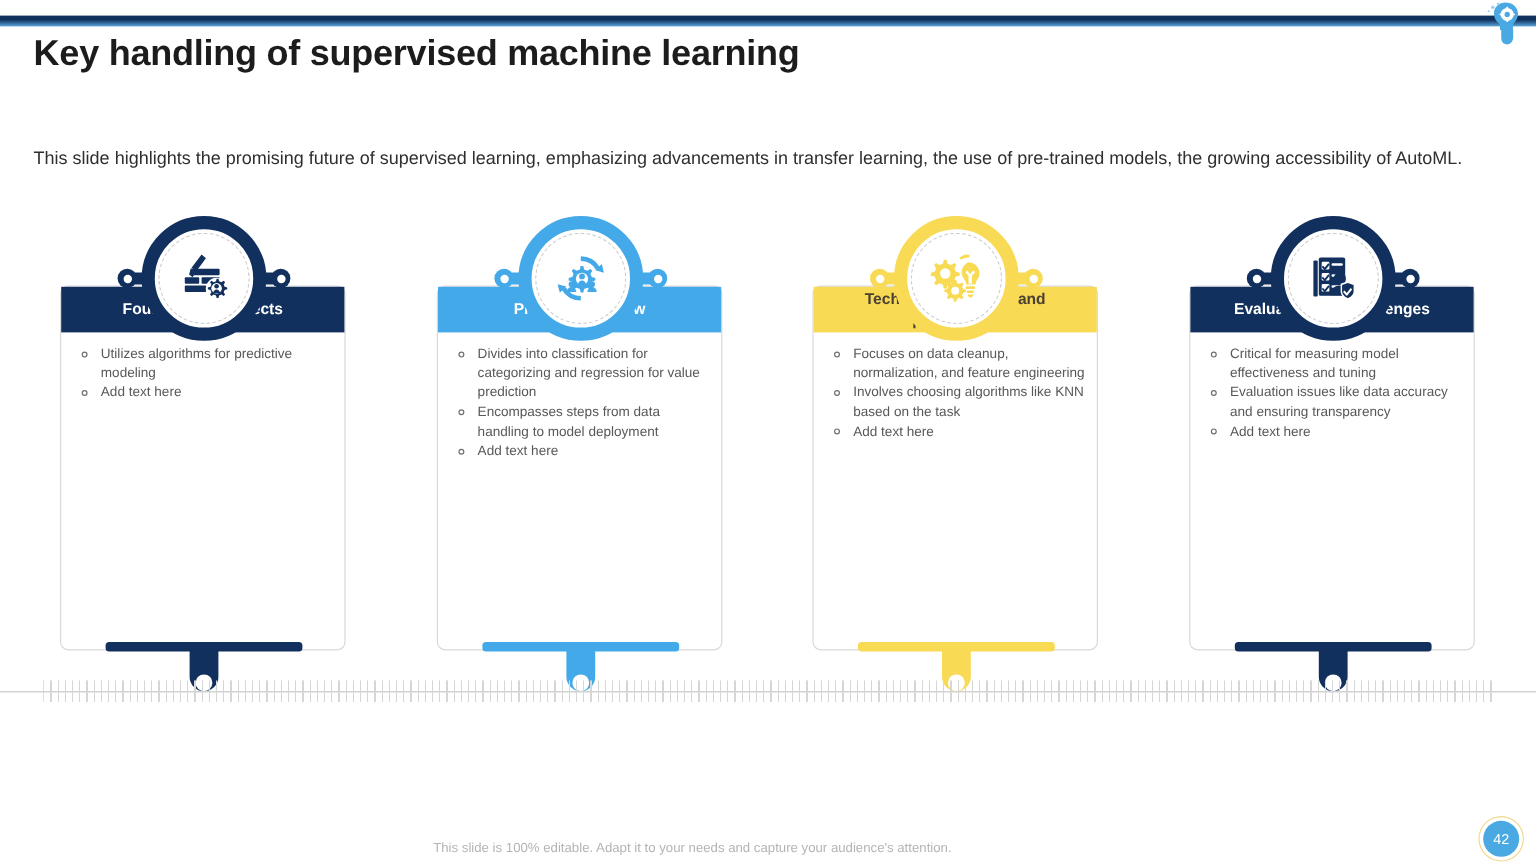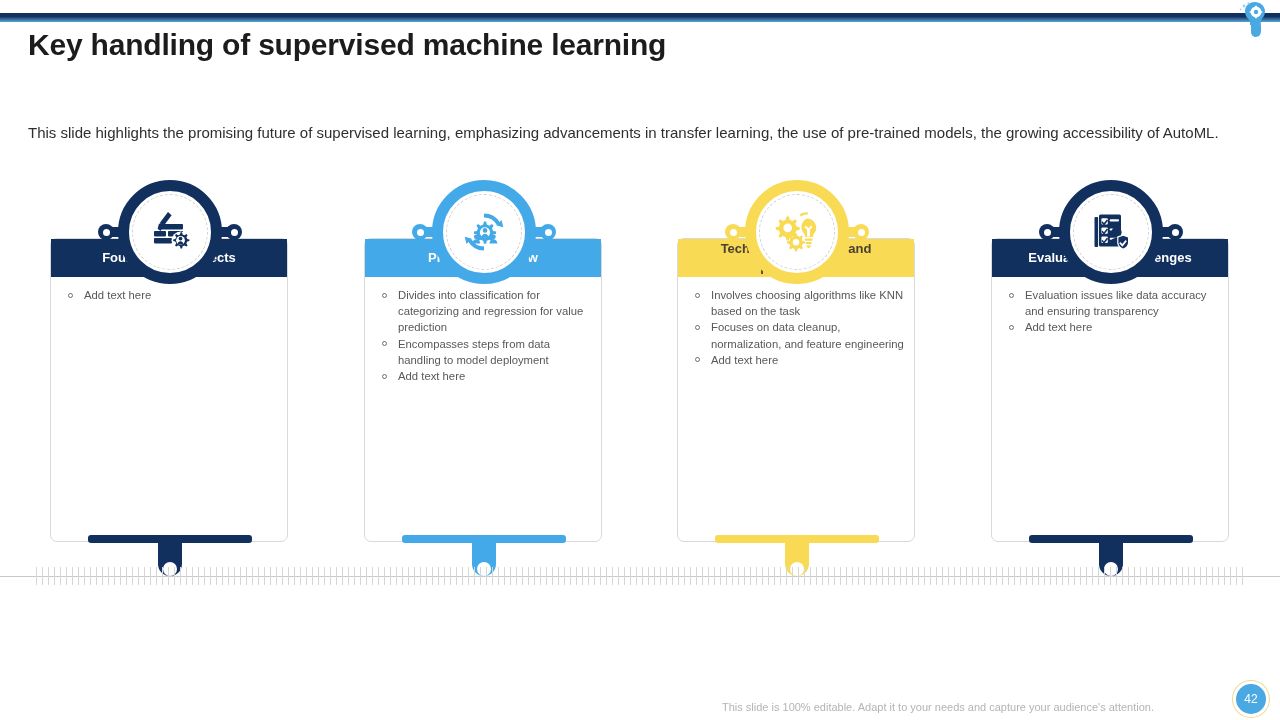--- a/index.html
+++ b/index.html
@@ -242,21 +242,21 @@
       #d6d6d6 0px, #d6d6d6 1px,
       rgba(0,0,0,0) 1px, rgba(0,0,0,0) 6px);
   }
 
   
   .footer-note {
     position: absolute;
     left: 0;
     top: 701px;
     width: 1154px;
-    text-align: right;
+    text-align: center;
     font-size: 11px;
     color: #b4b4b4;
   }
   .page-badge {
     position: absolute;
     right: 14px;
     top: 684px;
     width: 30px; height: 30px;
     border-radius: 50%;
     background: #4aa9e3;
@@ -295,20 +295,21 @@
 
 <div class="page-title">Key handling of supervised machine learning</div>
 <div class="page-subtitle">This slide highlights the promising future of supervised learning, emphasizing advancements in transfer learning, the use of pre-trained models, the growing accessibility of AutoML.</div>
 
 <div class="cards">
 
   <div class="card-wrap" style="left:50px;">
     <div class="card-body">
       <div class="card-title" style="background: rgb(18, 48, 94); color: rgb(255, 255, 255);">Foundational aspects</div>
       <ul class="bullets">
+        <li>Utilizes algorithms for predictive modeling</li>
         <li>Add text here</li>
       </ul>
     </div>
     <div class="stand-bar" style="background: rgb(18, 48, 94);"></div>
     <div class="stand-stem" style="background: rgb(18, 48, 94);"></div>
     <div class="stand-dot"></div>
     <div class="medallion">
       <div class="tab left">
         <div class="tab-bar" style="background: rgb(18, 48, 94);"></div>
           <div class="tab-knob" style="background: rgb(18, 48, 94);"></div>
@@ -380,22 +381,22 @@
           </g>
         </svg>
       </div>
     </div>
   </div>
 
   <div class="card-wrap" style="left:677px;">
     <div class="card-body">
       <div class="card-title two-line" style="background: rgb(248, 218, 85); color: rgb(74, 65, 52);">Technique selection and preparation</div>
       <ul class="bullets">
+        <li>Focuses on data cleanup, normalization, and feature engineering</li>
         <li>Involves choosing algorithms like KNN based on the task</li>
-        <li>Focuses on data cleanup, normalization, and feature engineering</li>
         <li>Add text here</li>
       </ul>
     </div>
     <div class="stand-bar" style="background: rgb(248, 218, 85);"></div>
     <div class="stand-stem" style="background: rgb(248, 218, 85);"></div>
     <div class="stand-dot"></div>
     <div class="medallion">
       <div class="tab left">
         <div class="tab-bar" style="background: rgb(248, 218, 85);"></div>
           <div class="tab-knob" style="background: rgb(248, 218, 85);"></div>
@@ -422,20 +423,21 @@
           </g>
         </svg>
       </div>
     </div>
   </div>
 
   <div class="card-wrap" style="left:991px;">
     <div class="card-body">
       <div class="card-title" style="background: rgb(18, 48, 94); color: rgb(255, 255, 255);">Evaluation and challenges</div>
       <ul class="bullets">
+        <li>Critical for measuring model effectiveness and tuning</li>
         <li>Evaluation issues like data accuracy and ensuring transparency</li>
         <li>Add text here</li>
       </ul>
     </div>
     <div class="stand-bar" style="background: rgb(18, 48, 94);"></div>
     <div class="stand-stem" style="background: rgb(18, 48, 94);"></div>
     <div class="stand-dot"></div>
     <div class="medallion">
       <div class="tab left">
         <div class="tab-bar" style="background: rgb(18, 48, 94);"></div>

